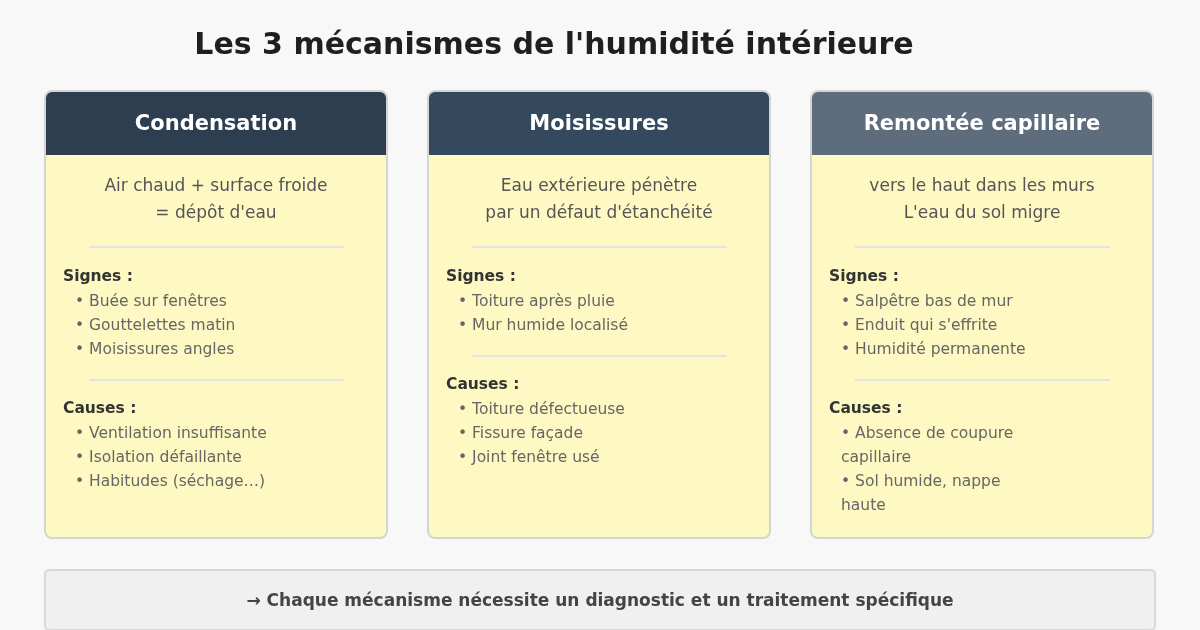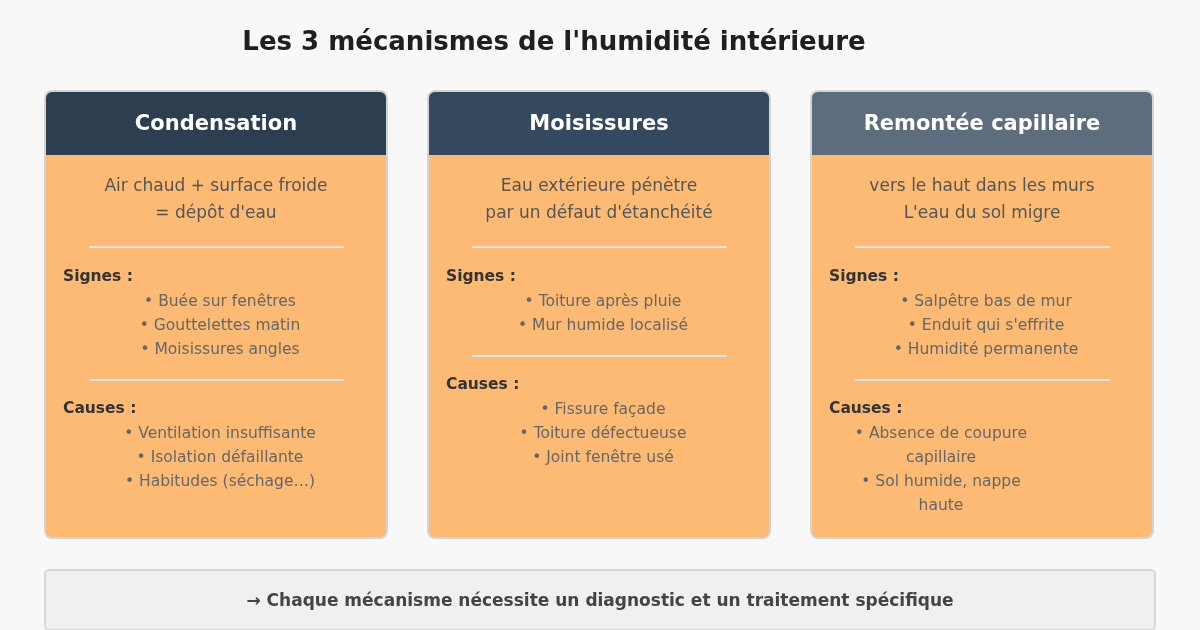--- a/index.html
+++ b/index.html
@@ -2,43 +2,43 @@
 <html><head>
 <meta charset="utf-8">
 <style>
   html, body { margin:0; padding:0; }
   body {
     width:1200px; height:630px; background:#f8f8f8; position:relative; overflow:hidden;
     font-family:"DejaVu Sans", sans-serif;
   }
   .title {
     position:absolute; top:26px; left:0; width:1108px; text-align:center;
-    font-size:26px; font-weight:bold; color:#1f1f1f;
+    font-size:30px; font-weight:bold; color:#1f1f1f;
   }
   .card {
     position:absolute; top:90px; width:344px; height:449px;
-    background:#fdba74; border:2px solid #d4d4d4; border-radius:8px; box-sizing:border-box;
+    background:#fef9c3; border:2px solid #d4d4d4; border-radius:8px; box-sizing:border-box;
     overflow:hidden;
   }
   .card-header {
     height:65px; display:flex; align-items:center; justify-content:center;
     color:#ffffff; font-size:21px; font-weight:bold; margin:-2px -2px 0 -2px;
   }
   .desc {
     text-align:center; color:#555555; font-size:17px; line-height:27px; margin-top:17px;
   }
   .divider { height:2px; background:#e3e3e3; margin:0 auto; width:255px; }
   .divider.d1 { margin-top:20px; }
   .divider.d2 { margin-top:18px; }
   .section-label {
     margin-left:17px; font-size:15.5px; font-weight:bold; color:#333333;
   }
   .s1 { margin-top:19px; }
   .s2 { margin-top:18px; }
-  ul.items { list-style:none; padding:0; margin:4px 0 0 29px; width:290px;text-align:center; }
+  ul.items { list-style:none; padding:0; margin:4px 0 0 29px; width:290px; }
   ul.items li {
     font-size:15.5px; color:#666666; line-height:24px;
   }
   .footer {
     position:absolute; left:44px; top:569px; width:1112px; height:62px; box-sizing:border-box;
     background:#f0f0f0; border:2px solid #d8d8d8; border-radius:5px;
     display:flex; align-items:center; justify-content:center;
     font-size:17px; font-weight:bold; color:#444444;
   }
 </style>
@@ -77,22 +77,22 @@
   </div>
   <div class="divider d1"></div>
   <div class="section-label s1">Signes :</div>
   <ul class="items">
     <li>• Toiture après pluie</li>
     <li>• Mur humide localisé</li>
   </ul>
   <div class="divider d2"></div>
   <div class="section-label s2">Causes :</div>
   <ul class="items">
+    <li>• Toiture défectueuse</li>
     <li>• Fissure façade</li>
-    <li>• Toiture défectueuse</li>
     <li>• Joint fenêtre usé</li>
   </ul>
 </div>
 
 <div class="card" style="left:810px">
   <div class="card-header" style="background:#5d6d7e">Remontée capillaire</div>
   <div class="desc">
     <div>vers le haut dans les murs</div>
     <div>L'eau du sol migre</div>
   </div>

